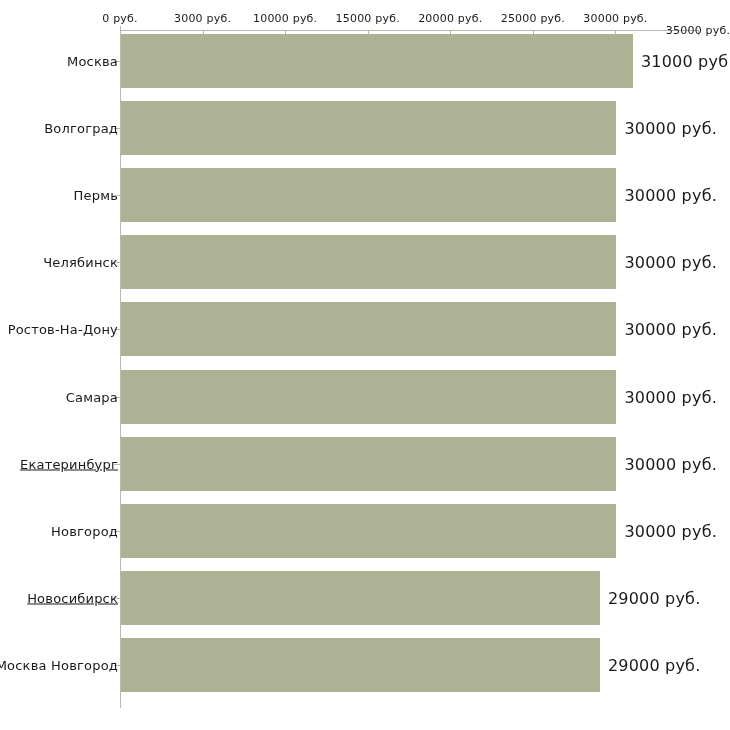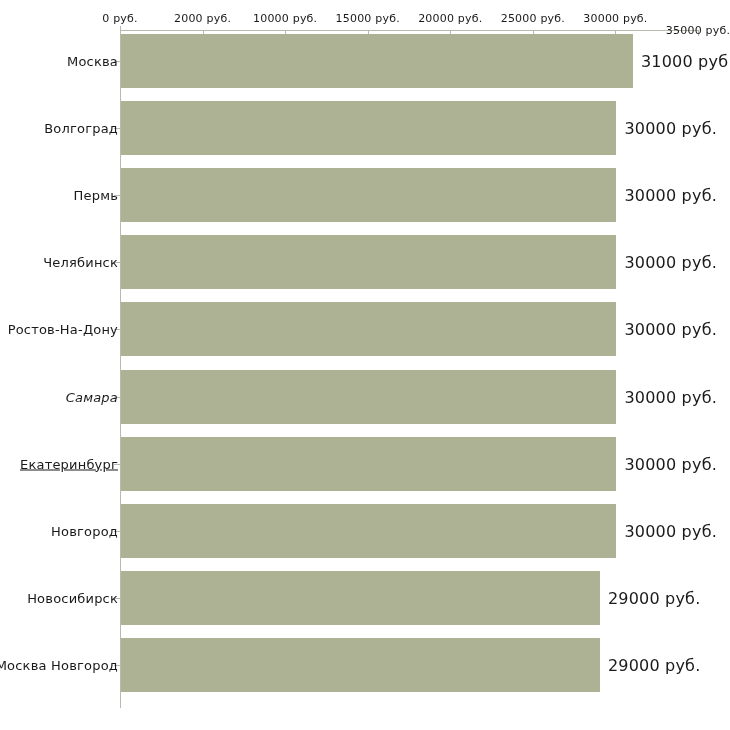--- a/index.html
+++ b/index.html
@@ -93,21 +93,21 @@
 
 <div id="chart-root">
 
   <div id="x-axis-line"></div>
   <div id="y-axis-line"></div>
 
   <div id="x-ticks-layer">
       <div class="x-tick" style="left: 120px;"></div>
       <div class="x-tick-label" style="left: 120px;">0 руб.</div>
       <div class="x-tick" style="left: 202.571px;"></div>
-      <div class="x-tick-label" style="left: 202.571px;">2000 руб.</div>
+      <div class="x-tick-label" style="left: 202.571px;">3000 руб.</div>
       <div class="x-tick" style="left: 285.143px;"></div>
       <div class="x-tick-label" style="left: 285.143px;">10000 руб.</div>
       <div class="x-tick" style="left: 367.714px;"></div>
       <div class="x-tick-label" style="left: 367.714px;">15000 руб.</div>
       <div class="x-tick" style="left: 450.286px;"></div>
       <div class="x-tick-label" style="left: 450.286px;">20000 руб.</div>
       <div class="x-tick" style="left: 532.857px;"></div>
       <div class="x-tick-label" style="left: 532.857px;">25000 руб.</div>
       <div class="x-tick" style="left: 615.429px;"></div>
       <div class="x-tick-label" style="left: 615.429px;">30000 руб.</div>
@@ -119,27 +119,27 @@
       <div class="y-tick-label" style="top: 61px;">Москва</div>
       <div class="y-tick" style="top: 128px;"></div>
       <div class="y-tick-label" style="top: 128.1px;">Волгоград</div>
       <div class="y-tick" style="top: 195px;"></div>
       <div class="y-tick-label" style="top: 195.2px;">Пермь</div>
       <div class="y-tick" style="top: 262px;"></div>
       <div class="y-tick-label" style="top: 262.3px;">Челябинск</div>
       <div class="y-tick" style="top: 329px;"></div>
       <div class="y-tick-label" style="top: 329.4px; text-align: center;">Ростов-На-Дону</div>
       <div class="y-tick" style="top: 397px;"></div>
-      <div class="y-tick-label" style="top: 396.5px; font-style: italic;">Самара</div>
+      <div class="y-tick-label" style="top: 396.5px;">Самара</div>
       <div class="y-tick" style="top: 464px;"></div>
       <div class="y-tick-label" style="top: 463.6px; text-decoration: underline;">Екатеринбург</div>
       <div class="y-tick" style="top: 531px;"></div>
       <div class="y-tick-label" style="top: 530.7px;">Новгород</div>
       <div class="y-tick" style="top: 598px;"></div>
-      <div class="y-tick-label" style="top: 597.8px;">Новосибирск</div>
+      <div class="y-tick-label" style="top: 597.8px; text-decoration: underline;">Новосибирск</div>
       <div class="y-tick" style="top: 665px;"></div>
       <div class="y-tick-label" style="top: 664.9px;">Москва Новгород</div>
     </div>
   <div id="bars-layer">
       <div class="bar" title="Москва — 31000 руб." style="top: 34px; width: 511.943px; height: 54px; background: rgb(173, 178, 148);"></div>
       <div class="bar-value-label" style="left: 640.943px; top: 61px;">31000 руб.</div>
       <div class="bar" title="Волгоград — 30000 руб." style="top: 101.1px; width: 495.429px; height: 54px; background: rgb(173, 178, 148);"></div>
       <div class="bar-value-label" style="left: 624.429px; top: 128.1px;">30000 руб.</div>
       <div class="bar" title="Пермь — 30000 руб." style="top: 168.2px; width: 495.429px; height: 54px; background: rgb(173, 178, 148);"></div>
       <div class="bar-value-label" style="left: 624.429px; top: 195.2px;">30000 руб.</div>

